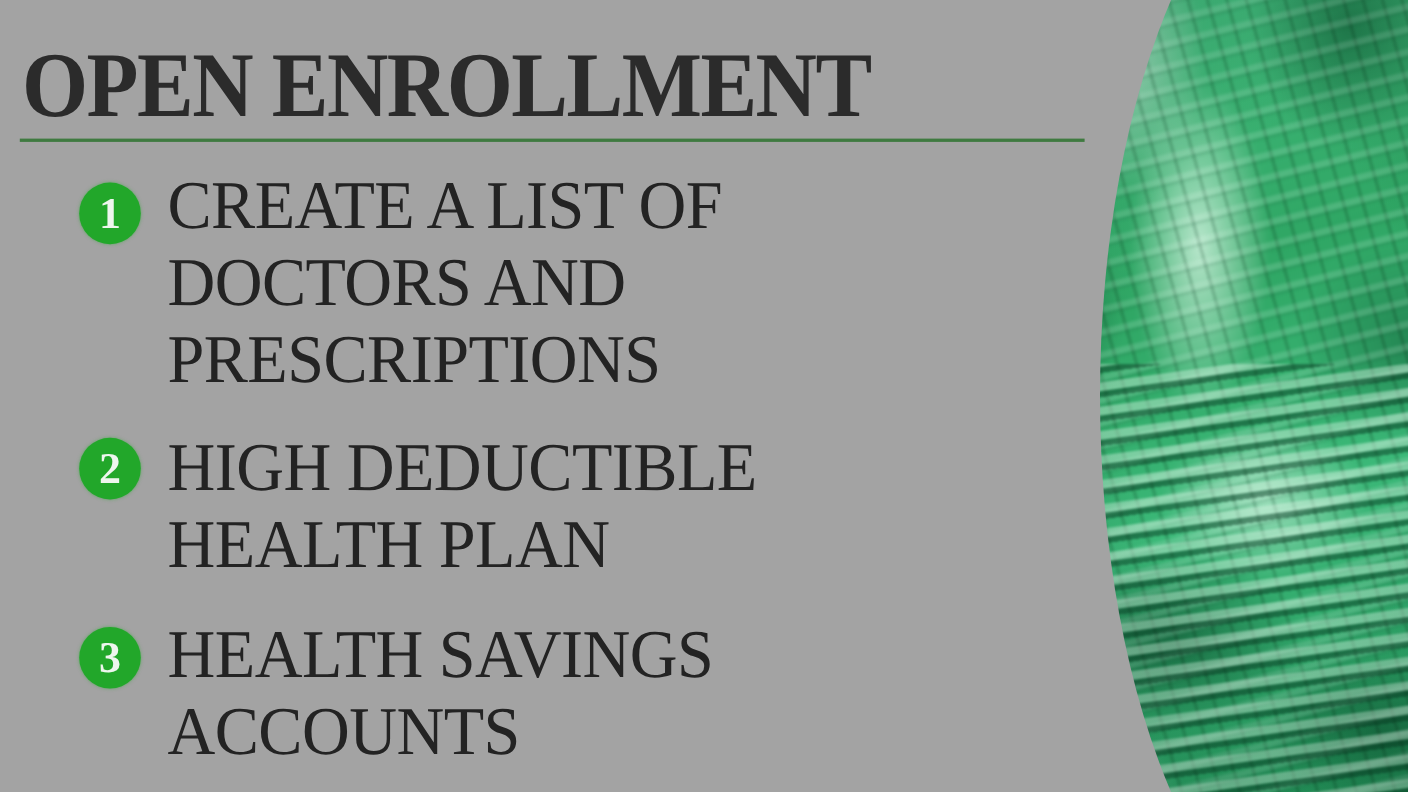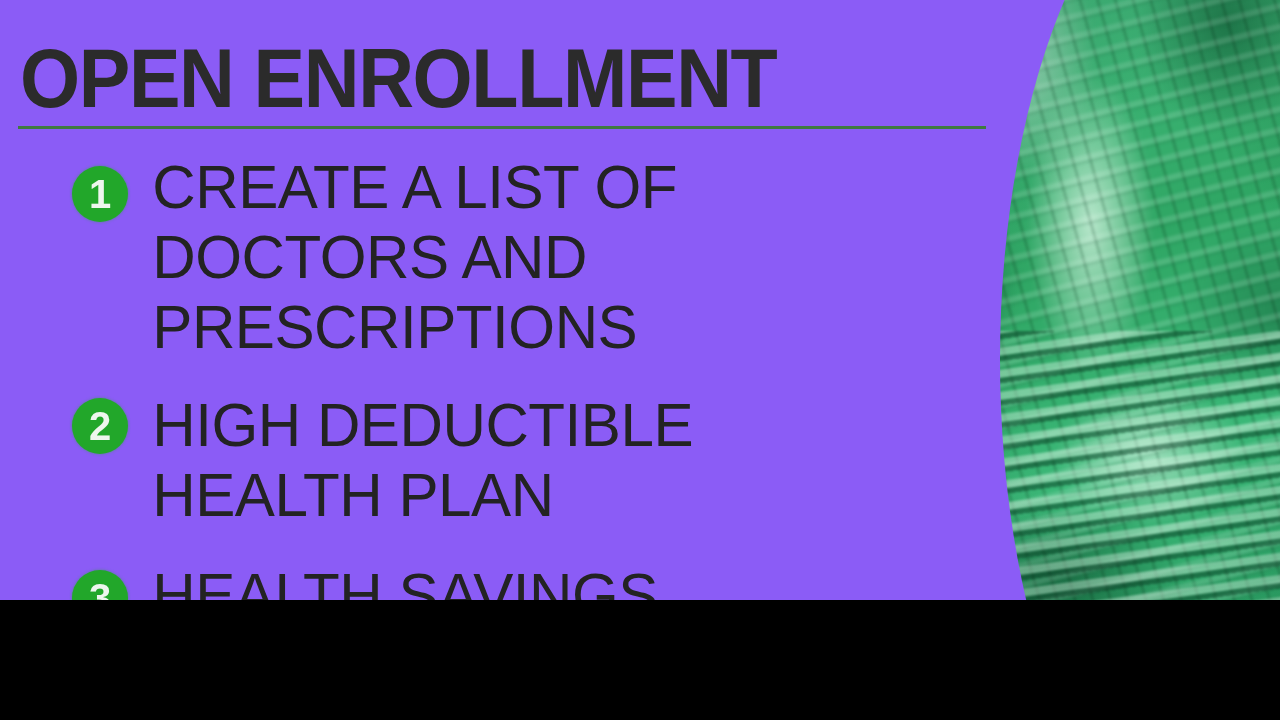--- a/index.html
+++ b/index.html
@@ -4,24 +4,24 @@
 <title>Open Enrollment</title>
 <style>
   html, body {
     margin: 0;
     padding: 0;
     background: #000;
   }
   #stage {
     position: relative;
     width: 1280px;
-    height: 600px;
+    height: 720px;
     overflow: hidden;
-    background: #8b5cf6;
-    font-family: Liberation Sans, sans-serif;
+    background: #a3a3a3;
+    font-family: Liberation Serif, serif;
     -webkit-font-smoothing: antialiased;
   }
 
   
   #photo-panel {
     position: absolute;
     top: 0;
     left: 955px;
     width: 325px;
     height: 720px;

